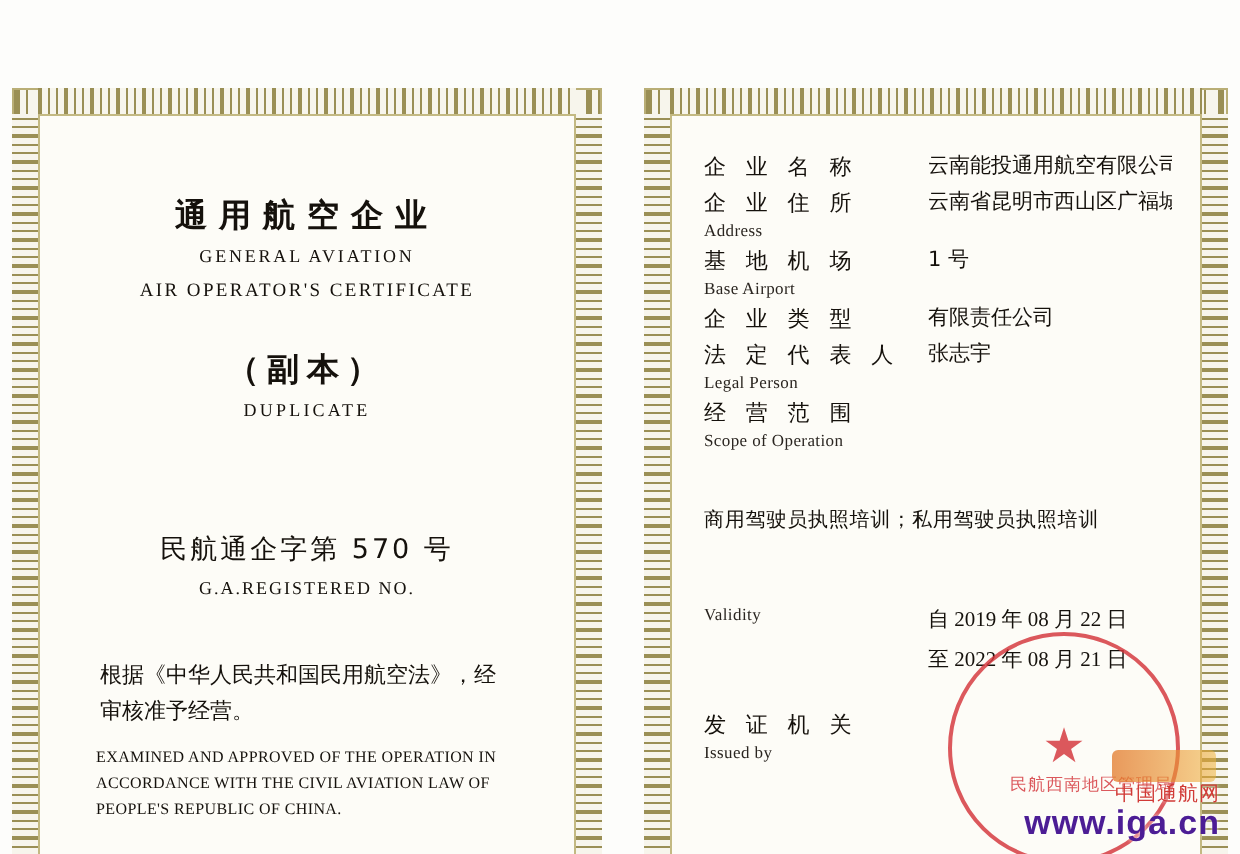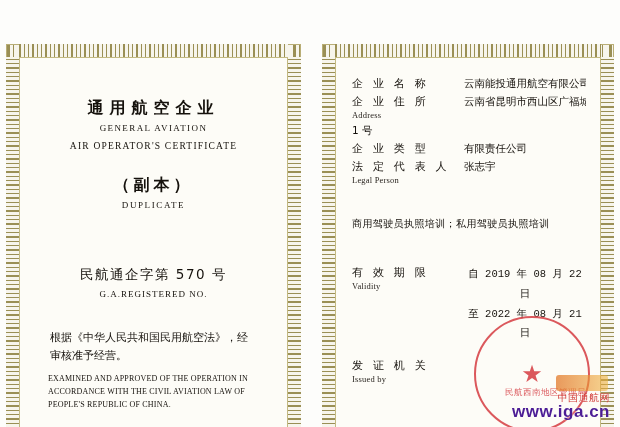--- a/index.html
+++ b/index.html
@@ -197,21 +197,21 @@
   }
   .scope-value {
     margin-top: 28px;
     font-size: 10px;
     font-family: "DejaVu Sans", sans-serif;
     letter-spacing: 0.4px;
   }
   .validity-block { margin-top: 34px; }
   .validity-value {
     font-size: 10.5px;
-    font-family: Liberation Mono, monospace;
+    font-family: Liberation Serif, serif;
     line-height: 1.9;
     text-align: center;
   }
   .issued-block { margin-top: 14px; position: relative; }
 
   
   #seal {
     position: absolute;
     right: 10px;
     top: 258px;
@@ -334,47 +334,54 @@
 
         <div class="field-row">
           <div class="field-labels">
             <div class="lbl-cn">企 业 住 所</div>
             <div class="lbl-en">Address</div>
           </div>
           <div class="field-value">云南省昆明市西山区广福城 A10 地块 1 幢 17 层</div>
         </div>
 
         <div class="field-row">
+          <div class="field-labels">
+            <div class="lbl-cn">基 地 机 场</div>
+            <div class="lbl-en">Base Airport</div>
+          </div>
           <div class="field-value">1 号</div>
         </div>
 
         <div class="field-row">
           <div class="field-labels">
             <div class="lbl-cn">企 业 类 型</div>
           </div>
           <div class="field-value">有限责任公司</div>
         </div>
 
         <div class="field-row">
           <div class="field-labels">
             <div class="lbl-cn">法 定 代 表 人</div>
             <div class="lbl-en">Legal Person</div>
           </div>
           <div class="field-value">张志宇</div>
         </div>
 
         <div class="field-row">
+          <div class="field-labels">
+            <div class="lbl-cn">经 营 范 围</div>
+            <div class="lbl-en">Scope of Operation</div>
+          </div>
           <div class="field-value"></div>
         </div>
 
         <div class="scope-value">商用驾驶员执照培训；私用驾驶员执照培训</div>
 
         <div class="validity-block field-row">
           <div class="field-labels">
-            <div class="lbl-cn">有 效 期 限</div>
             <div class="lbl-en">Validity</div>
           </div>
           <div class="validity-value">
             <div>自 2019 年 08 月 22 日</div>
             <div>至 2022 年 08 月 21 日</div>
           </div>
         </div>
 
         <div class="issued-block field-row">
           <div class="field-labels">

